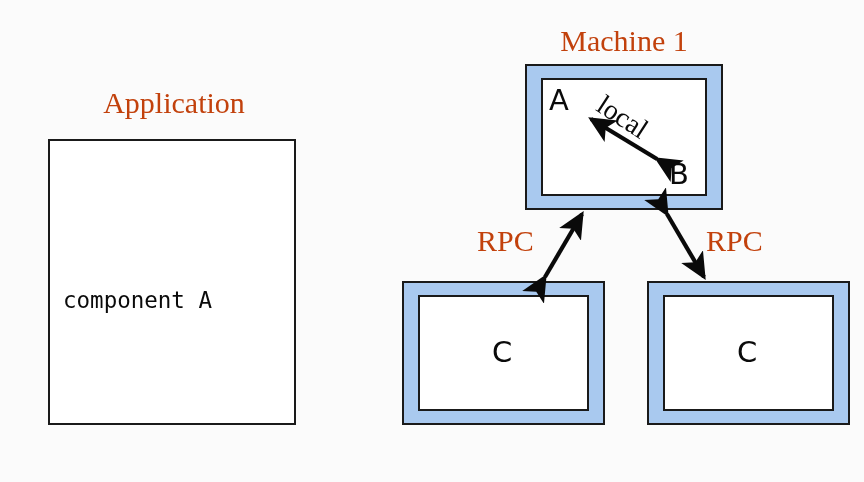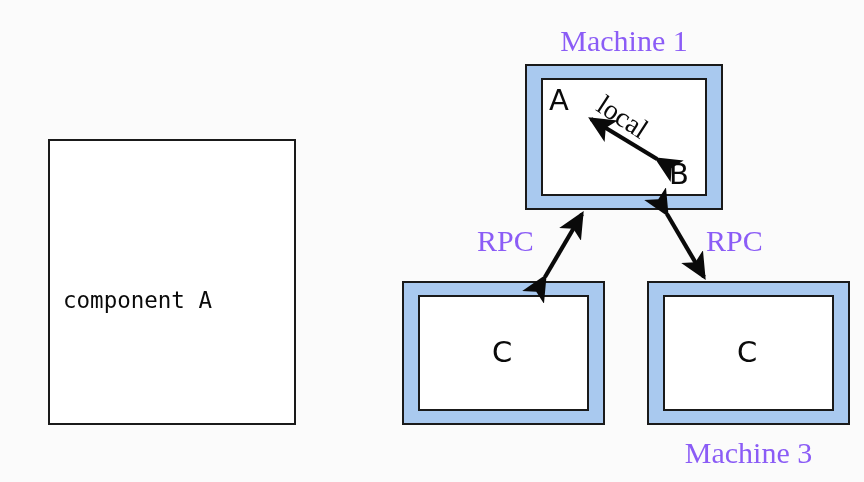--- a/index.html
+++ b/index.html
@@ -16,21 +16,21 @@
     font-family: "Liberation Serif", serif;
     color: #000000;
   }
 
   
   .serif-label {
     position: absolute;
     font-family: "Liberation Serif", serif;
     font-size: 30px;
     line-height: 1;
-    color: #8b5cf6;
+    color: #c2410c;
     white-space: nowrap;
   }
   .sans-letter {
     position: absolute;
     font-family: "DejaVu Sans", sans-serif;
     font-size: 29px;
     line-height: 1;
     color: #0a0a0a;
     white-space: nowrap;
   }
@@ -122,20 +122,21 @@
     width: 864px;
     height: 482px;
     pointer-events: none;
   }
 </style>
 </head>
 <body>
 
 <div id="canvas">
 
+  <div class="serif-label" id="app-title">Application</div>
 
   <div id="app-box"></div>
 
   <div id="app-list">
     <div>component A</div>
     
   </div>
 
   <div class="serif-label" id="m1-title">Machine 1</div>
 
@@ -155,21 +156,20 @@
 
   <div class="sans-letter" id="m2-c">C</div>
 
 
   <div class="machine-outer" id="m3-outer">
     <div class="machine-inner" id="m3-inner"></div>
   </div>
 
   <div class="sans-letter" id="m3-c">C</div>
 
-  <div class="serif-label" id="m3-title">Machine 3</div>
 
   <div class="serif-label" id="rpc-left-label">RPC</div>
 
   <div class="serif-label" id="rpc-right-label">RPC</div>
 
   <svg id="arrows" viewBox="0 0 864 482">
     <defs>
       <marker id="head" markerWidth="7" markerHeight="7" refX="5.6" refY="3.5" orient="auto" markerUnits="strokeWidth">
         <path d="M0,0.5 L6.4,3.5 L0,6.5 L1.5,3.5 Z" fill="#0a0a0a"></path>
       </marker>

